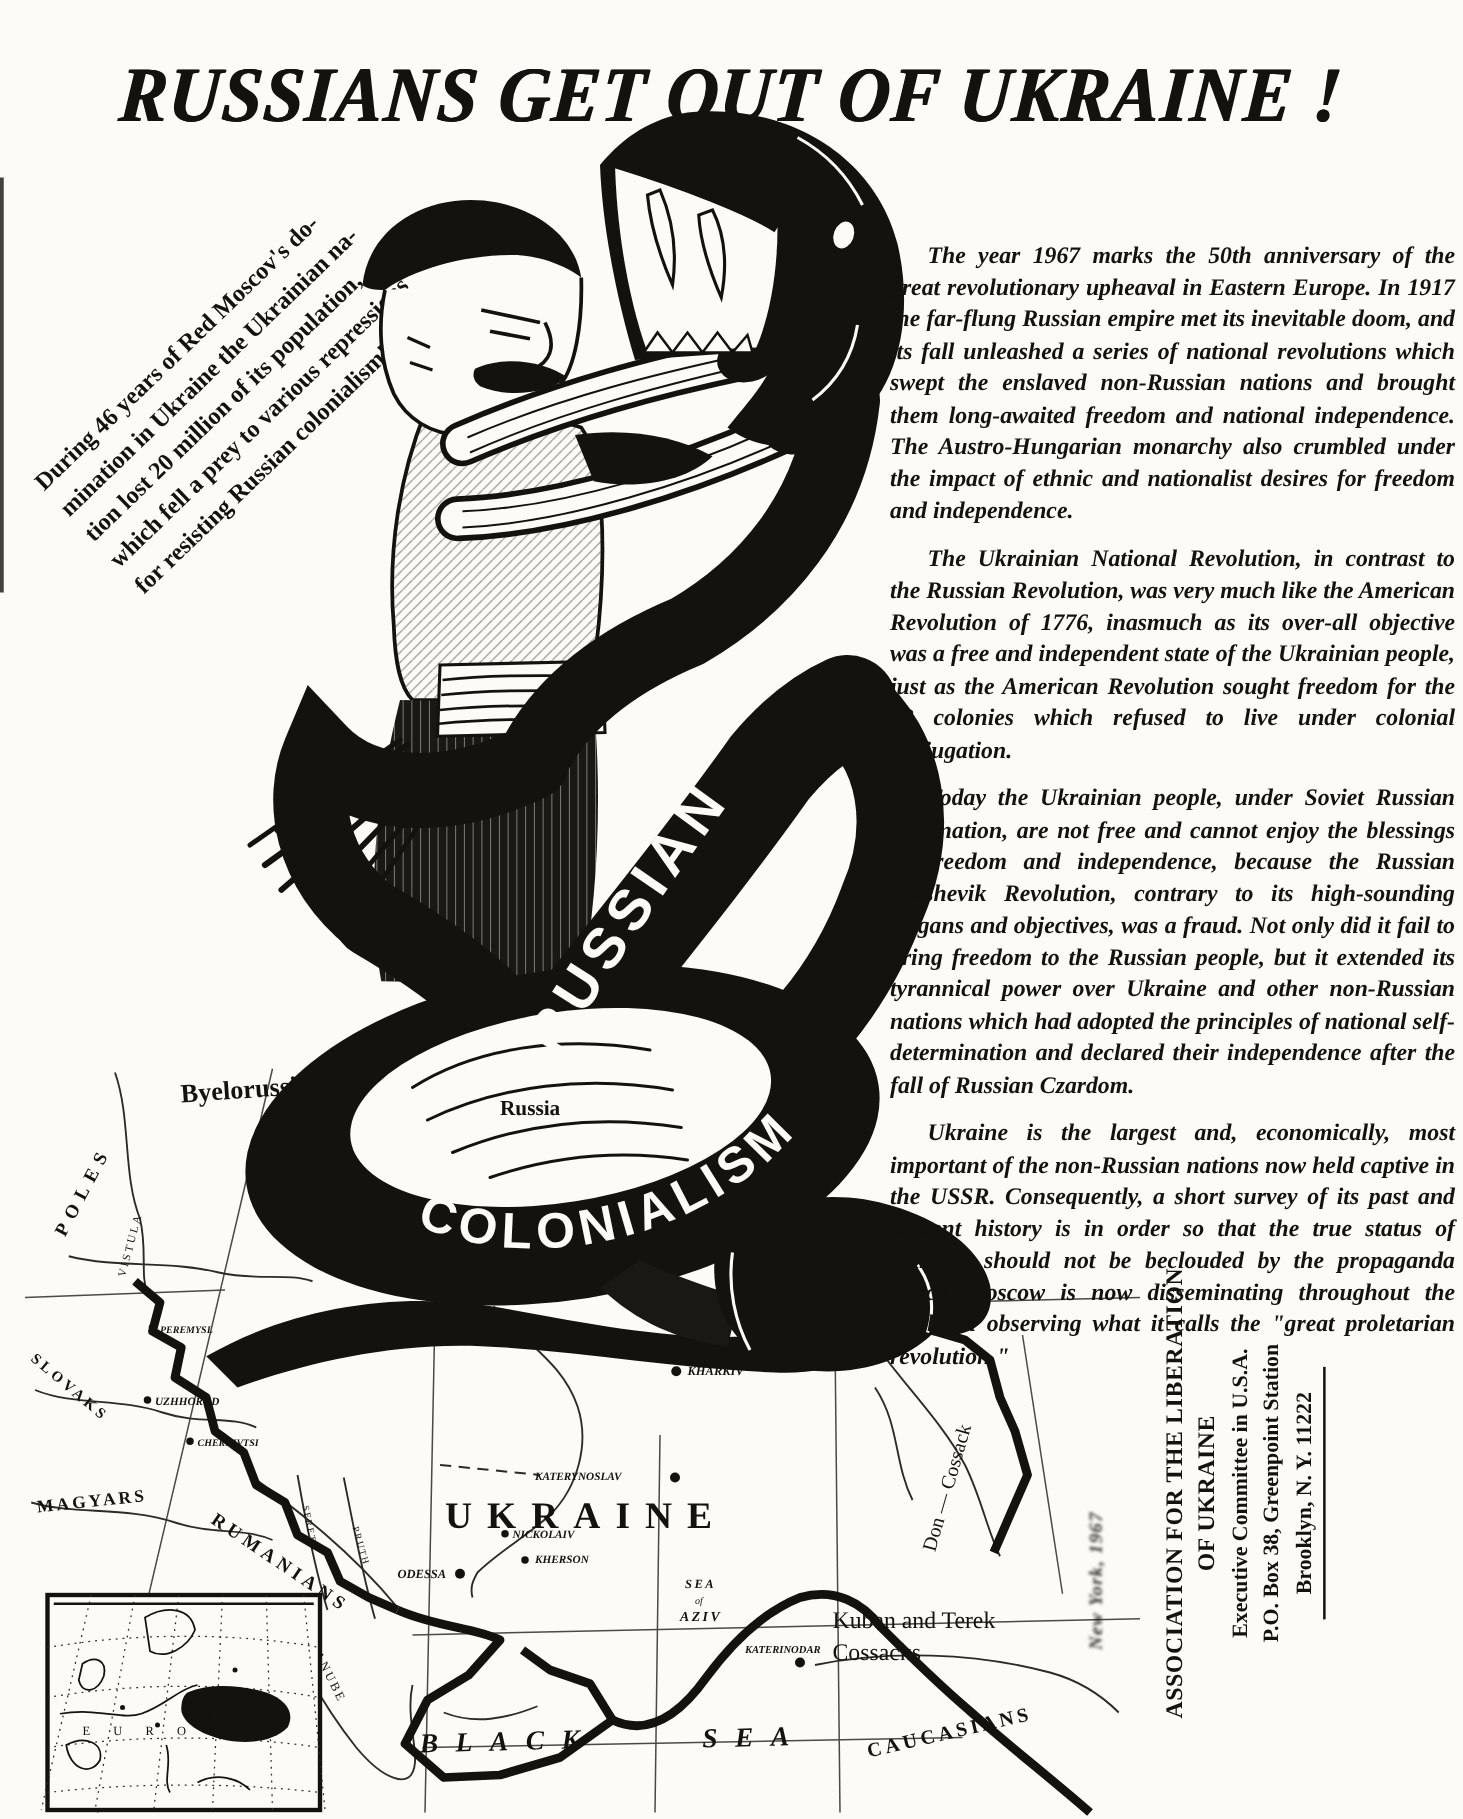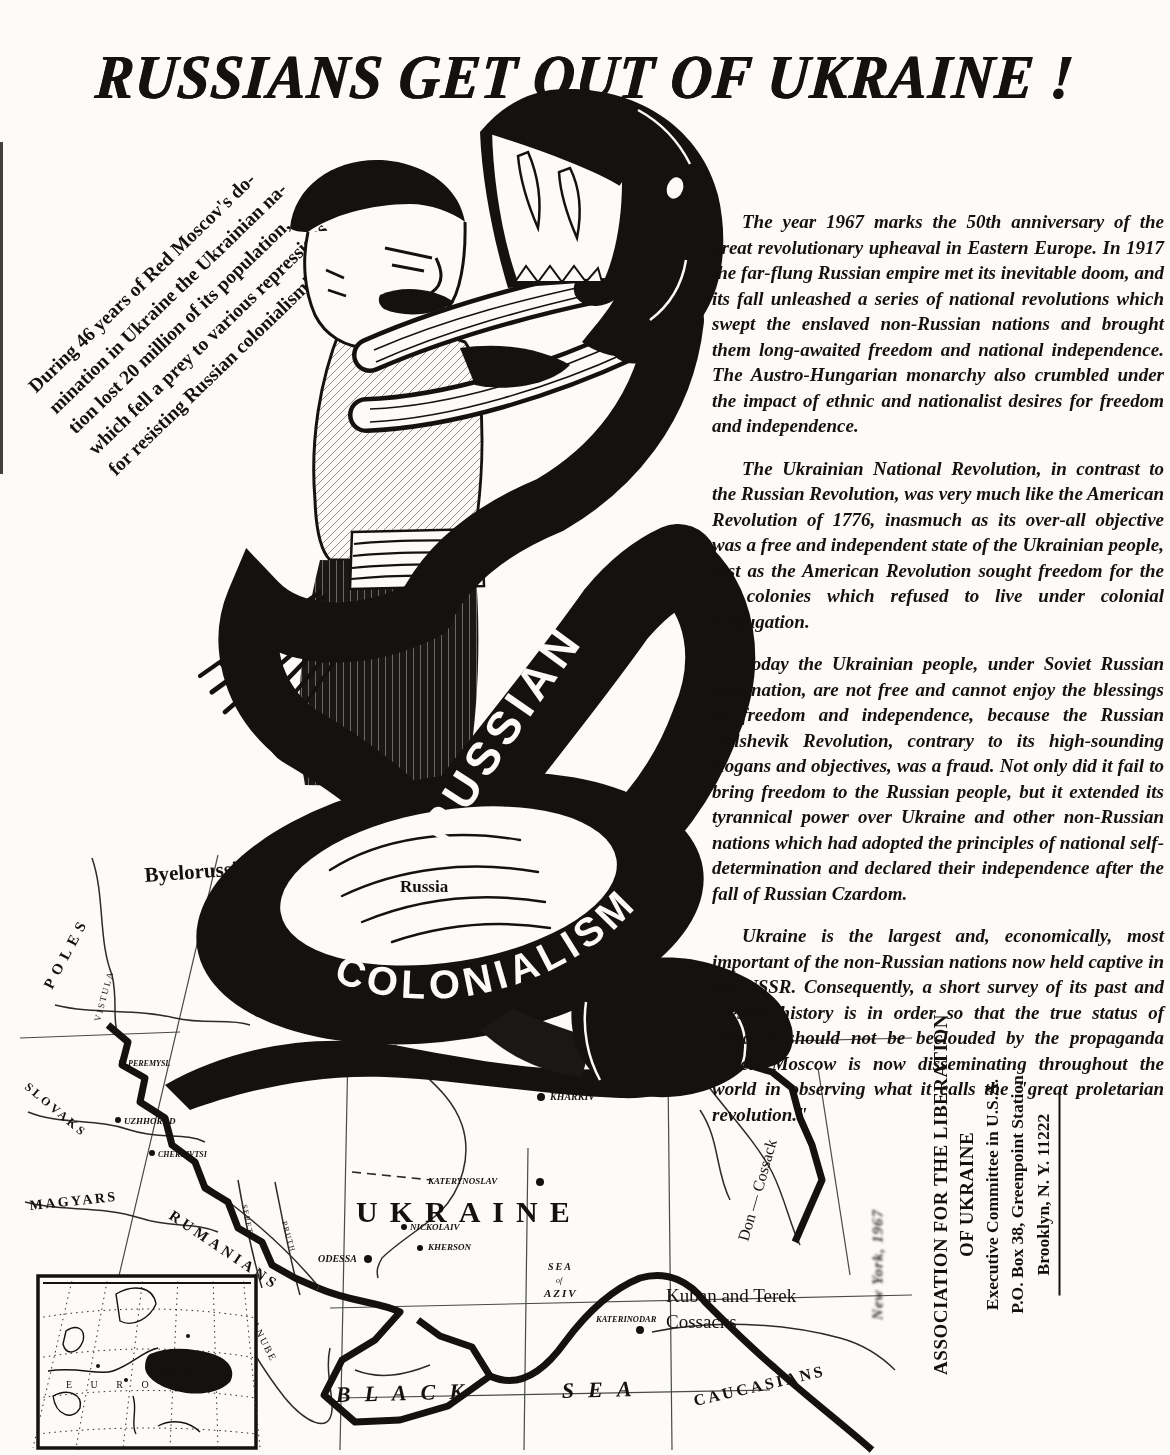--- a/index.html
+++ b/index.html
@@ -9,21 +9,21 @@
   .headline{position:absolute;top:6px;left:50%;transform:translateX(-50%) scaleY(1.1) skewX(-5deg);
     font-size:57px;font-weight:bold;font-style:italic;letter-spacing:1.5px;white-space:nowrap;
     text-shadow:0.8px 0 0 currentColor, -0.4px 0 0 currentColor;}
   
   .diag{position:absolute;left:18px;top:226px;width:384px;transform:rotate(-44deg);
     font-size:19.5px;font-weight:bold;line-height:1.47;text-align:left;}
   .diag div{white-space:nowrap;}
   
   .article{position:absolute;left:712px;top:192px;width:452px;text-align:justify;
     font-size:19px;line-height:25.5px;font-weight:bold;font-style:italic;}
-  .article p{margin:17px 0 13px 0;text-indent:30px;}
+  .article p{margin:0 0 13px 0;text-indent:30px;}
   
   .attribution{position:absolute;left:806px;top:1128px;width:376px;
     transform:rotate(-90deg);text-align:center;font-weight:bold;}
   .attribution .l1,.attribution .l2{font-size:19px;letter-spacing:0.5px;line-height:26px;}
   .attribution .l3,.attribution .l4{font-size:17.5px;line-height:25px;}
   .attribution .l5{font-size:17.5px;line-height:25px;}
   .attribution .l5 span{display:inline-block;border-bottom:2.5px solid #14120f;padding:1px 20px 3px;}
   .stamp{position:absolute;left:800px;top:1256px;width:156px;transform:rotate(-90deg);
     font-size:15px;font-weight:bold;font-style:italic;letter-spacing:1px;filter:blur(1.2px);
     text-align:center;opacity:.88;}

